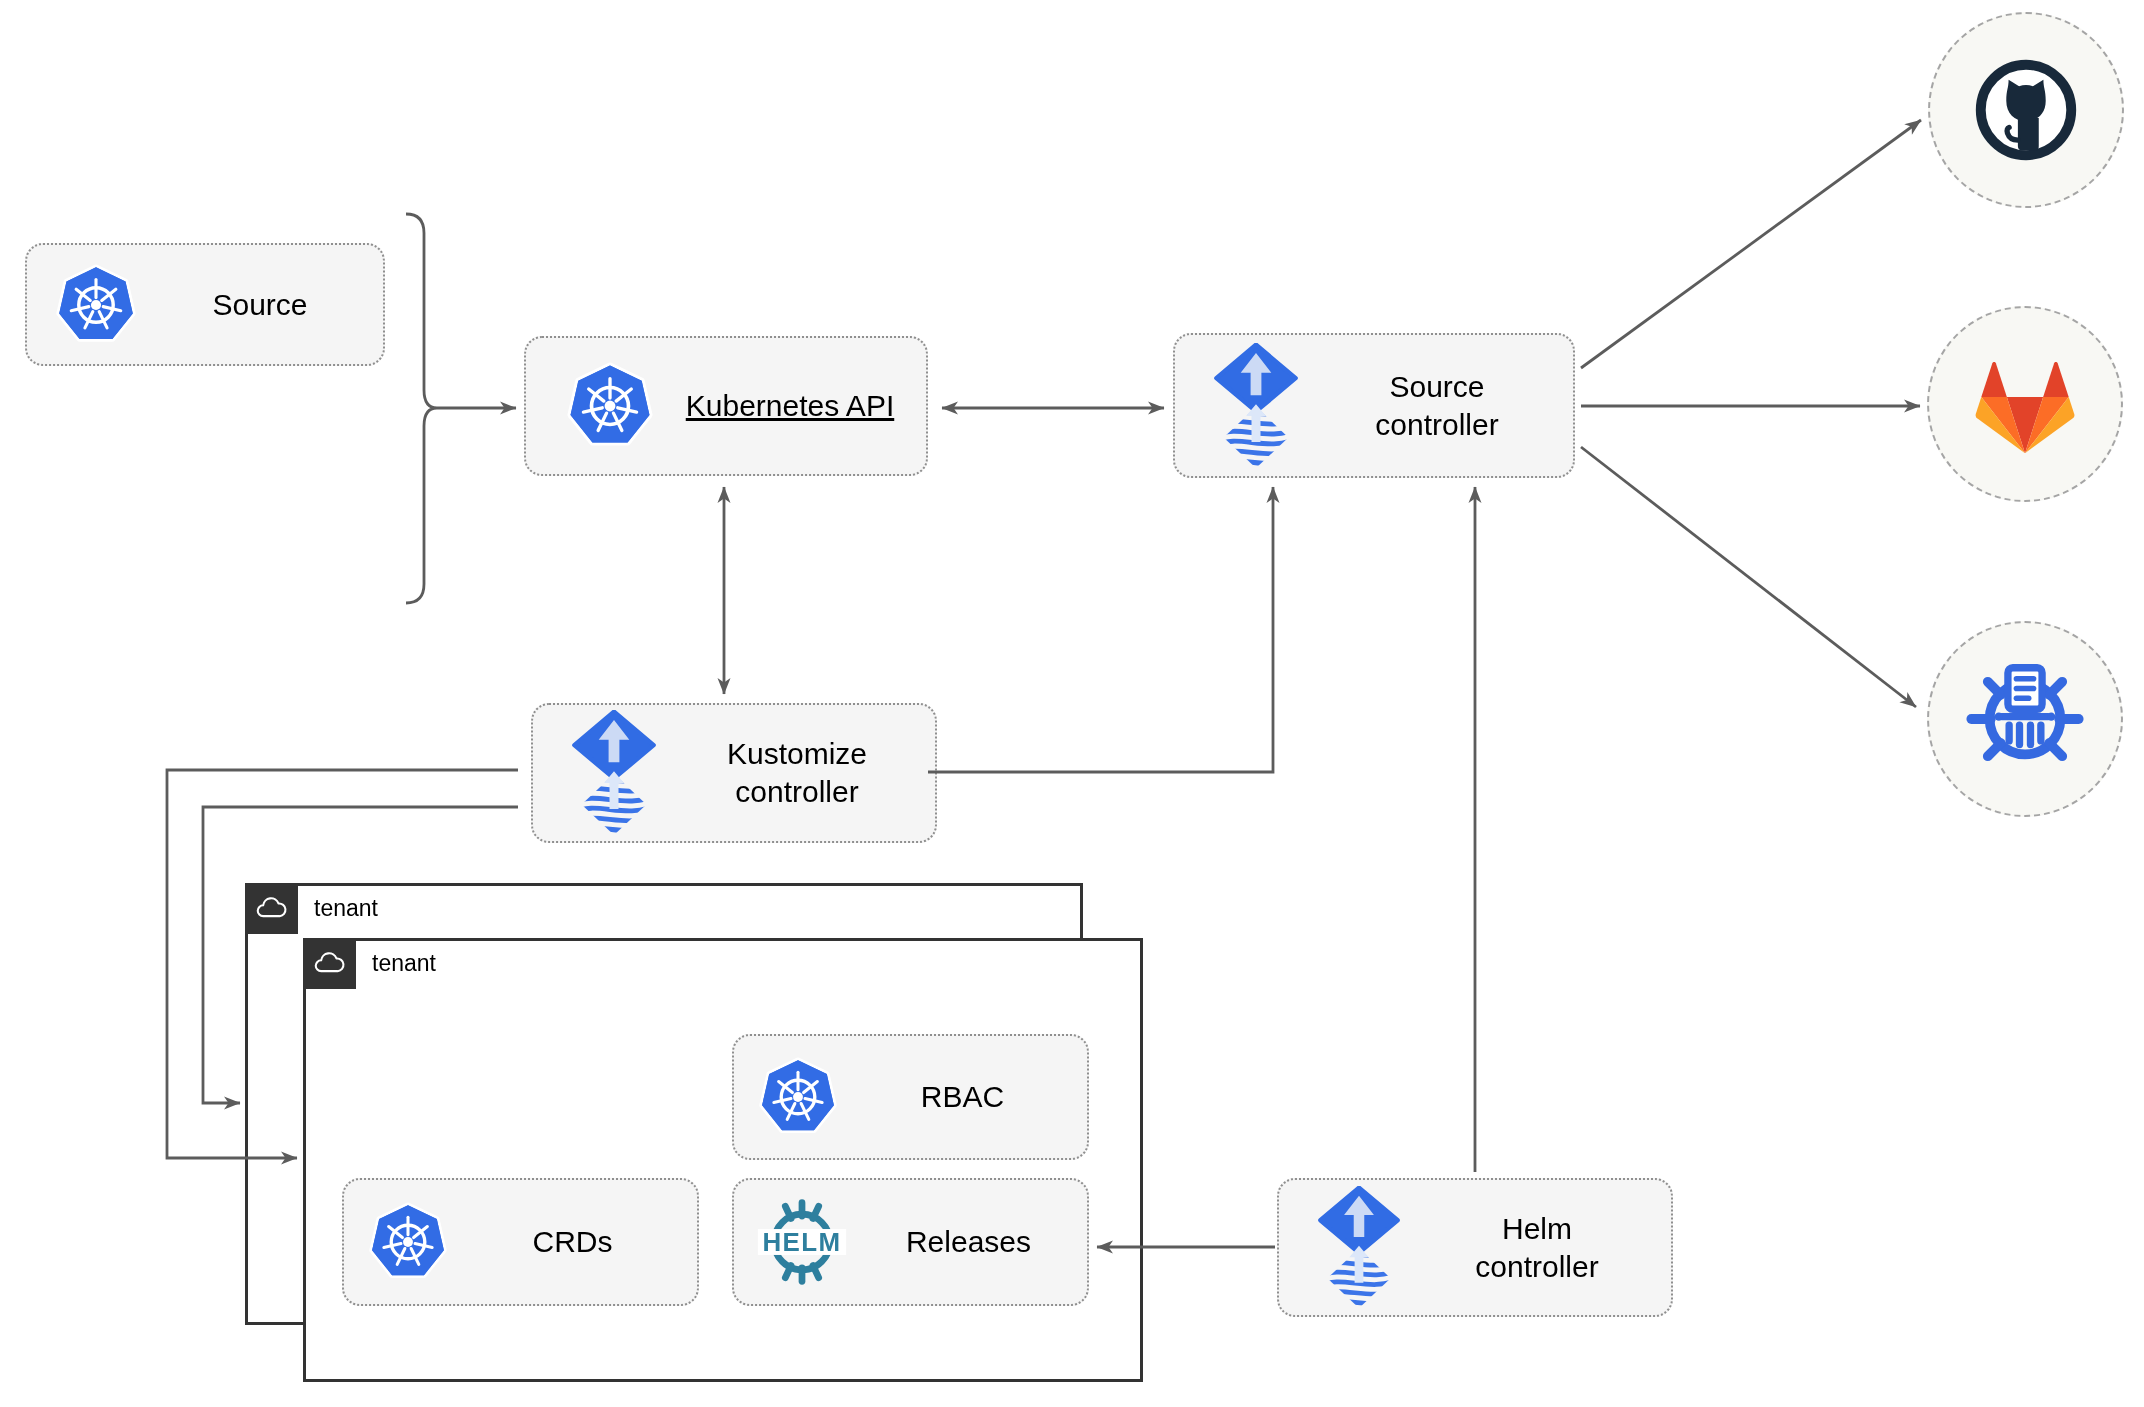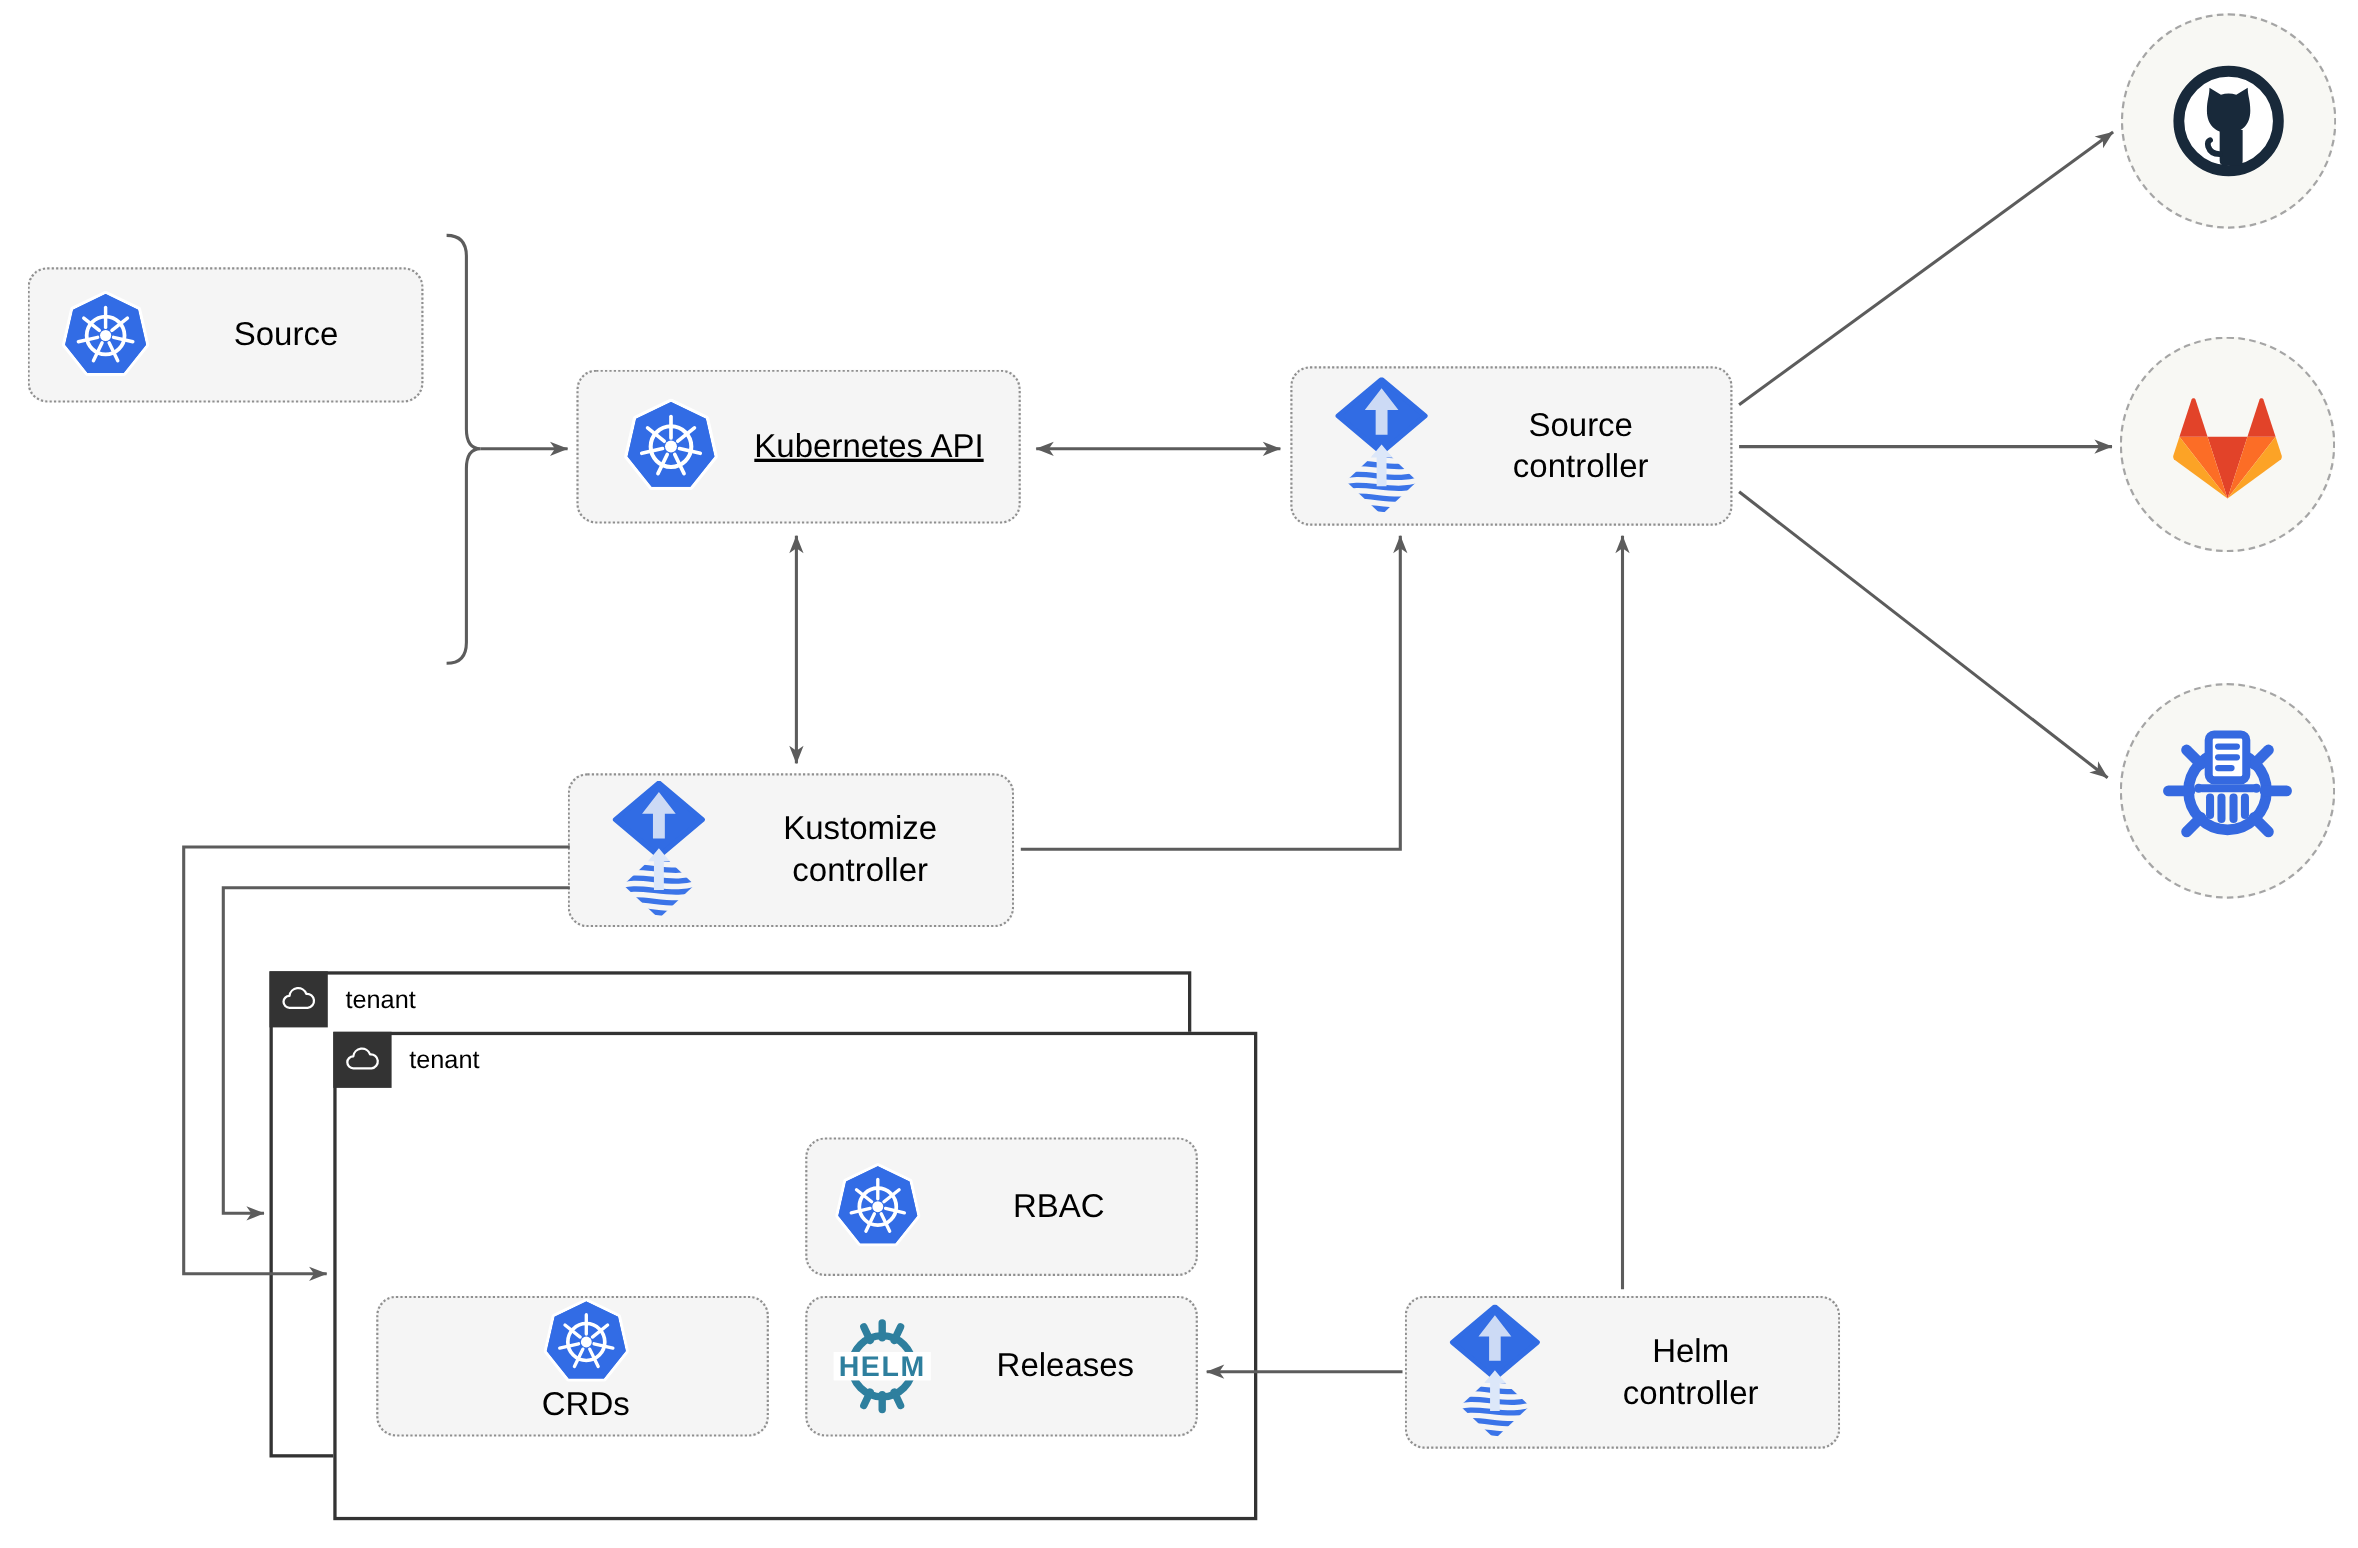--- a/index.html
+++ b/index.html
@@ -121,21 +121,21 @@
 
   <div class="node layer3" style="left:1173px;top:333px;width:402px;height:145px;padding-left:36px;">
     <span class="icon-wrap">
       <svg width="90" height="126" viewBox="0 0 100 140">
           <use href="#sym-flux"></use>
         </svg>
     </span>
     <span class="lbl2"><span>Source</span><br><span>controller</span></span>
   </div>
 
-  <div class="node layer3" style="left:516px;top:703px;width:406px;height:140px;padding-left:36px;justify-content:space-between;">
+  <div class="node layer3" style="left:531px;top:703px;width:406px;height:140px;padding-left:36px;justify-content:space-between;">
     <span class="icon-wrap">
       <svg width="90" height="126" viewBox="0 0 100 140">
           <use href="#sym-flux"></use>
         </svg>
     </span>
     <span class="lbl2"><span>Kustomize</span><br><span>controller</span></span>
   </div>
 
   <div class="node layer3" style="left:1277px;top:1178px;width:396px;height:139px;padding-left:36px;">
     <span class="icon-wrap">
@@ -149,21 +149,21 @@
 
   <div class="node layer3" style="left:732px;top:1034px;width:357px;height:126px;padding-left:24px;justify-content:center;">
     <span class="icon-wrap">
       <svg width="80" height="80">
           <use href="#sym-k8s"></use>
         </svg>
     </span>
     <span class="lbl">RBAC</span>
   </div>
 
-  <div class="node layer3" style="left:342px;top:1178px;width:357px;height:128px;padding-left:24px;flex-direction:column;">
+  <div class="node layer3" style="left:342px;top:1178px;width:357px;height:128px;padding-left:24px;">
     <span class="icon-wrap">
       <svg width="80" height="80">
           <use href="#sym-k8s"></use>
         </svg>
     </span>
     <span class="lbl">CRDs</span>
   </div>
 
   <div class="node layer3" style="left:732px;top:1178px;width:357px;height:128px;padding-left:20px;">
     <span class="icon-wrap">

